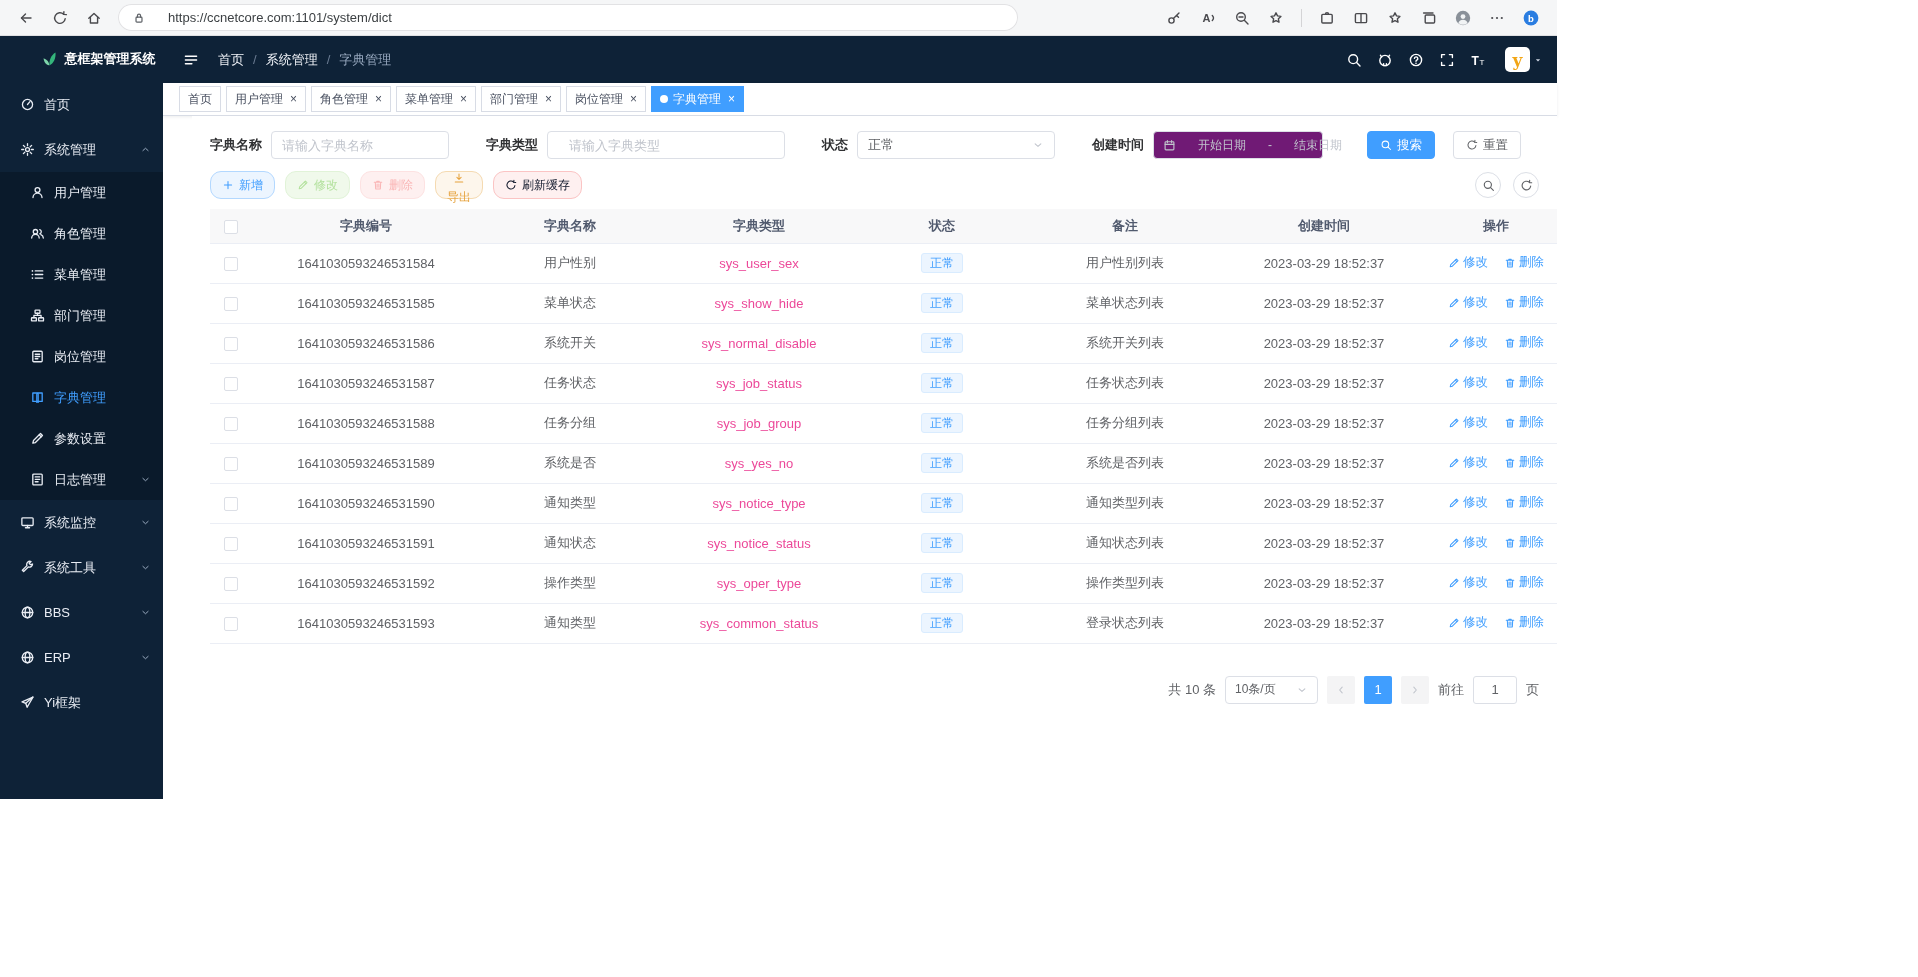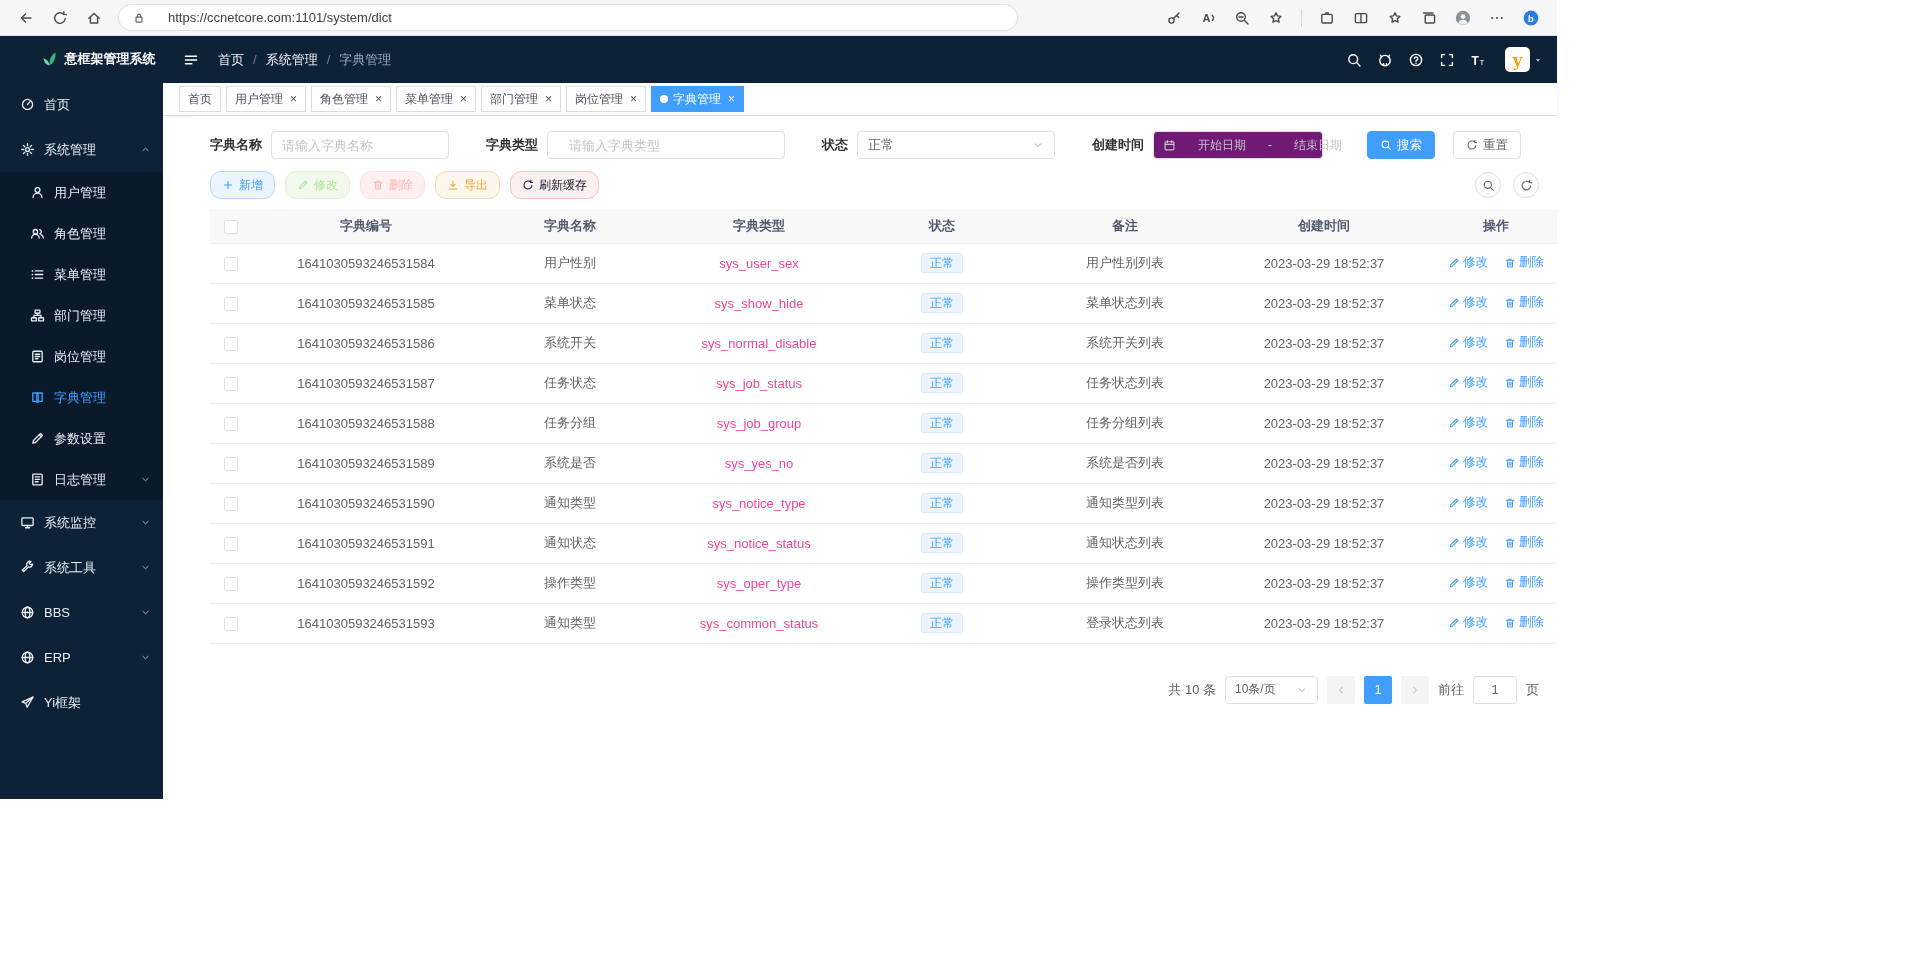--- a/index.html
+++ b/index.html
@@ -91,21 +91,21 @@
   .toolbar { display:flex; align-items:center; margin:10px 0; }
   .tb-left { display:flex; gap:10px; }
   .tbtn { height:28px; padding:0 11px; border-radius:11px; font-size:12px; display:inline-flex;
     align-items:center; gap:5px; border:1px solid transparent; }
   .tbtn .icn { width:12px; height:12px; }
   .tbtn.primary { background:#ecf5ff; border-color:#b3d8ff; color:#409eff; }
   .tbtn.success { background:#f0f9eb; border-color:#e1f3d8; color:#67c23a; }
   .tbtn.success.disabled { color:#b3e19d; cursor:not-allowed; }
   .tbtn.danger { background:#fef0f0; border-color:#fbc4c4; color:#0f172a; }
   .tbtn.danger.disabled { color:#fab6b6; border-color:#fde2e2; cursor:not-allowed; }
-  .tbtn.warning { background:#fdf6ec; border-color:#f5dab1; color:#e6a23c; }
+  .tbtn.warning { background:#fdf6ec; border-color:#f5dab1; color:#e6a23c;flex-direction:column; }
   .tb-right { margin-left:auto; display:flex; gap:12px; }
   .circle { width:26px; height:26px; border-radius:50%; border:1px solid #dcdfe6; background:#fff;
     color:#606266; display:flex; align-items:center; justify-content:center; }
   .circle .icn { width:13px; height:13px; }
 
   .dtable { width:100%; border-collapse:collapse; table-layout:fixed; font-size:13px; }
   .dtable th { background:#f8f8f9; color:#515a6e; font-weight:bold; height:34px;
     border-bottom:1px solid #ebeef5; text-align:center; padding:0 4px; white-space:nowrap; }
   .dtable td { height:40px; border-bottom:1px solid #ebeef5; color:#606266; text-align:center;
     padding:0 4px; white-space:nowrap; overflow:hidden; text-overflow:ellipsis; }

